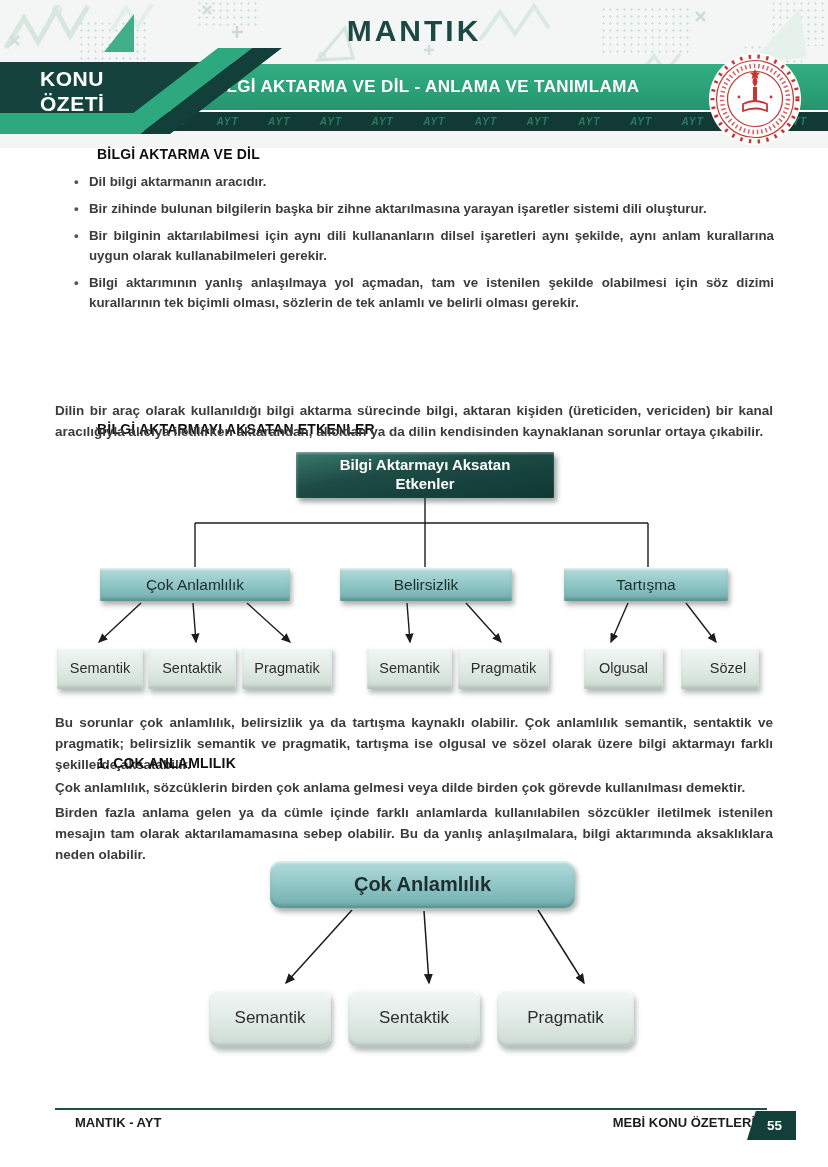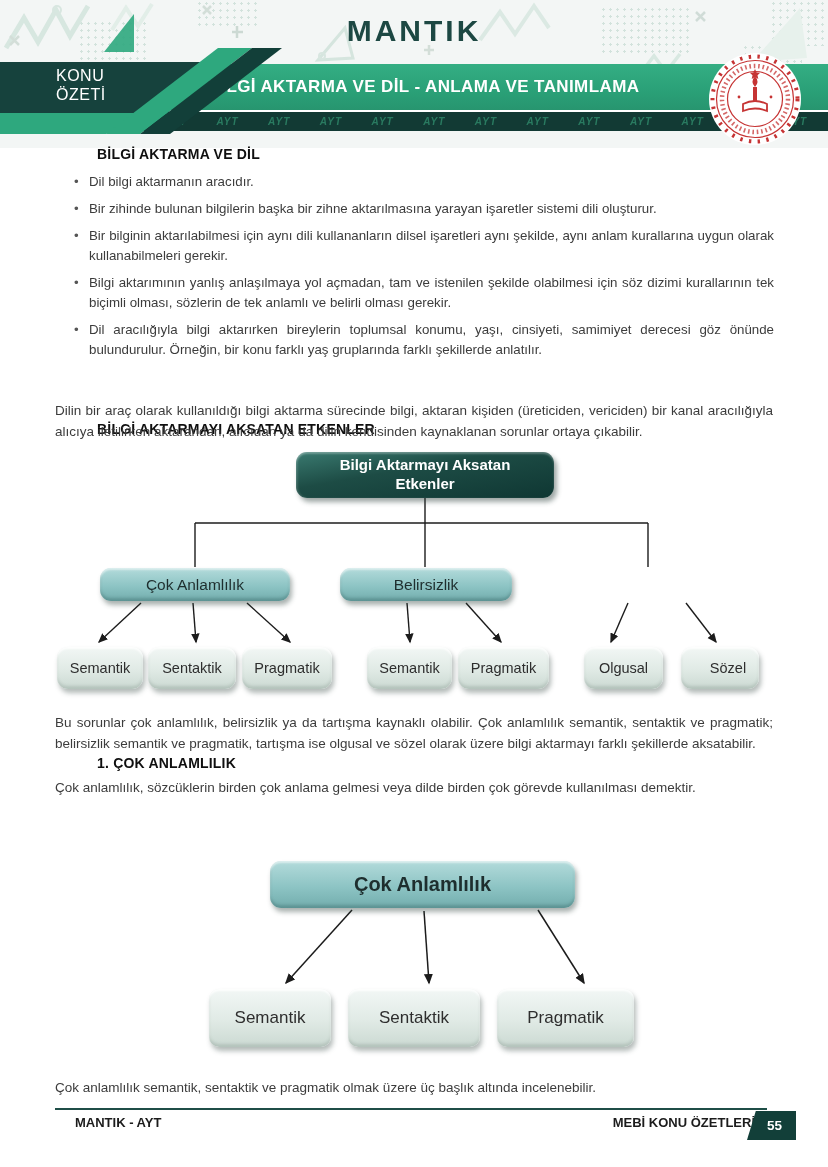--- a/index.html
+++ b/index.html
@@ -17,38 +17,38 @@
     background:linear-gradient(180deg,#34ae83 0%,#2aa077 60%,#27956f 100%); }
   .banner-title { position:absolute; left:140px; right:120px; top:64px; height:46px;
     display:flex; align-items:center; justify-content:center;
     color:#ffffff; font-size:17px; font-weight:700; letter-spacing:.4px; }
   .strip { position:absolute; left:0; top:110px; width:828px; height:21px;
     background:#123a34; border-top:2px solid #ffffff; }
   .strip-row { position:absolute; left:150px; right:6px; top:0; bottom:0;
     display:flex; align-items:center; justify-content:space-around; }
   .strip-row span { font-size:10px; font-style:italic; font-weight:700; letter-spacing:1px;
     color:#2f8a6b; opacity:.8; }
-  .konu-badge { position:absolute; left:0; top:66px; width:160px; padding-left:56px;
-    color:#ffffff; font-size:16px; font-weight:400; line-height:1.2; letter-spacing:.5px; z-index:6; }
+  .konu-badge { position:absolute; left:0; top:66px; width:160px; padding-left:40px;
+    color:#ffffff; font-size:21px; font-weight:700; line-height:1.2; letter-spacing:.5px; z-index:6; }
   .logo { position:absolute; left:708px; top:52px; width:94px; height:94px; z-index:7; }
 
   
-  .abs { position:absolute; }
+  .abs { position:absolute;font-weight:bold; }
   .h-sec { font-size:14px; font-weight:700; color:#0f0f0f; letter-spacing:.2px;padding-left:42px; }
   .para { font-size:13.5px; color:#3c3c3c; line-height:1.56; text-align:justify; }
   .bullets { list-style:none; }
   .bullets li { position:relative; padding-left:17px; margin-bottom:7px;
     font-size:13.3px; color:#3c3c3c; line-height:1.5; text-align:justify; }
   .bullets li::before { content:"•"; position:absolute; left:2px; top:0; color:#555; }
 
   
   .diagram { position:absolute; left:0; width:828px; }
   .diagram svg.wires { position:absolute; left:0; top:0; z-index:1; }
   .bx { position:absolute; z-index:2; display:flex; align-items:center; justify-content:center;
-    text-align:center; border-radius:11px; }
+    text-align:center; border-radius:1px; }
   .bx-dark { background:linear-gradient(170deg,#3a7a70 0%,#1d4c45 40%,#0f3733 100%);
     color:#ffffff; font-weight:700; font-size:15px; line-height:1.25;
     box-shadow:3px 4px 5px rgba(40,60,55,.45), inset 0 2px 2px rgba(255,255,255,.28), inset 2px 0 2px rgba(255,255,255,.12); }
   .bx-teal { background:linear-gradient(180deg,#b3dbdb 0%,#8dc4c4 55%,#72adad 100%);
     color:#1e2e2e; font-size:15.5px;
     box-shadow:2px 4px 5px rgba(40,60,55,.4), inset 0 2px 2px rgba(255,255,255,.55), inset 0 -3px 3px rgba(30,70,70,.25); }
   .bx-light { background:linear-gradient(180deg,#f2f7f5 0%,#e0eae5 55%,#cbd9d2 100%);
     color:#2e2e2e; font-size:14.5px;
     box-shadow:2px 4px 5px rgba(40,60,55,.35), inset 0 2px 2px rgba(255,255,255,.85), inset 0 -3px 3px rgba(90,110,100,.2); }
   .d2-root { font-size:20px; font-weight:700; border-radius:11px; }
@@ -146,21 +146,20 @@
       <circle cx="63" cy="45" r="1.4" fill="#c63434"></circle>
     </svg>
   </div>
 
   <div class="abs h-sec" style="left:55px;top:146px;">BİLGİ AKTARMA VE DİL</div>
   <ul class="abs bullets" style="left:72px;top:172px;width:702px;">
     <li>Dil bilgi aktarmanın aracıdır.</li>
     <li>Bir zihinde bulunan bilgilerin başka bir zihne aktarılmasına yarayan işaretler sistemi dili oluşturur.</li>
     <li>Bir bilginin aktarılabilmesi için aynı dili kullananların dilsel işaretleri aynı şekilde, aynı anlam kurallarına uygun olarak kullanabilmeleri gerekir.</li>
     <li>Bilgi aktarımının yanlış anlaşılmaya yol açmadan, tam ve istenilen şekilde olabilmesi için söz dizimi kurallarının tek biçimli olması, sözlerin de tek anlamlı ve belirli olması gerekir.</li>
-    <li>Dil aracılığıyla bilgi aktarırken bireylerin toplumsal konumu, yaşı, cinsiyeti, samimiyet derecesi göz önünde bulundurulur. Örneğin, bir konu farklı yaş gruplarında farklı şekillerde anlatılır.</li>
   </ul>
 
   <div class="abs h-sec" style="left:55px;top:378px;margin-top:43px;">BİLGİ AKTARMAYI AKSATAN ETKENLER</div>
   <div class="abs para" style="left:55px;top:400px;width:718px;">Dilin bir araç olarak kullanıldığı bilgi aktarma sürecinde bilgi, aktaran kişiden (üreticiden, vericiden) bir kanal aracılığıyla alıcıya iletilirken aktarandan, alıcıdan ya da dilin kendisinden kaynaklanan sorunlar ortaya çıkabilir.</div>
 
   <div class="diagram" style="top:450px;height:245px;">
     <svg class="wires" width="828" height="245" viewBox="0 0 828 245">
       <defs>
         <marker id="ah1" markerWidth="8" markerHeight="8" refX="6" refY="3" orient="auto">
           <path d="M0,0 L7,3 L0,6 z" fill="#1c1c1c"></path>
@@ -179,33 +178,35 @@
         <line x1="466" y1="153" x2="501" y2="192" marker-end="url(#ah1)"></line>
         <line x1="628" y1="153" x2="611" y2="192" marker-end="url(#ah1)"></line>
         <line x1="686" y1="153" x2="716" y2="192" marker-end="url(#ah1)"></line>
       </g>
     </svg>
 
     <div class="bx bx-dark" style="left:296px;top:2px;width:258px;height:46px;padding:0 28px;">Bilgi Aktarmayı Aksatan Etkenler</div>
 
     <div class="bx bx-teal" style="left:100px;top:118px;width:190px;height:33px;">Çok Anlamlılık</div>
     <div class="bx bx-teal" style="left:340px;top:118px;width:172px;height:33px;text-align:center;">Belirsizlik</div>
+    <div class="bx bx-teal" style="left:564px;top:118px;width:164px;height:33px;">Tartışma</div>
 
     <div class="bx bx-light" style="left:57px;top:197px;width:86px;height:42px;">Semantik</div>
     <div class="bx bx-light" style="left:148px;top:197px;width:88px;height:42px;">Sentaktik</div>
     <div class="bx bx-light" style="left:242px;top:197px;width:90px;height:42px;">Pragmatik</div>
     <div class="bx bx-light" style="left:367px;top:197px;width:85px;height:42px;">Semantik</div>
     <div class="bx bx-light" style="left:458px;top:197px;width:91px;height:42px;">Pragmatik</div>
     <div class="bx bx-light" style="left:584px;top:197px;width:79px;height:42px;">Olgusal</div>
     <div class="bx bx-light" style="left:681px;top:197px;width:78px;height:42px;padding-left:16px;">Sözel</div>
   </div>
 
   <div class="abs para" style="left:55px;top:712px;width:718px;">Bu sorunlar çok anlamlılık, belirsizlik ya da tartışma kaynaklı olabilir. Çok anlamlılık semantik, sentaktik ve pragmatik; belirsizlik semantik ve pragmatik, tartışma ise olgusal ve sözel olarak üzere bilgi aktarmayı farklı şekillerde aksatabilir.</div>
   <div class="abs h-sec" style="left:55px;top:755px;">1. ÇOK ANLAMLILIK</div>
   <div class="abs para" style="left:55px;top:777px;width:718px;">Çok anlamlılık, sözcüklerin birden çok anlama gelmesi veya dilde birden çok görevde kullanılması demektir.</div>
+  <div class="abs para" style="left:55px;top:802px;width:718px;">Birden fazla anlama gelen ya da cümle içinde farklı anlamlarda kullanılabilen sözcükler iletilmek istenilen mesajın tam olarak aktarılamamasına sebep olabilir. Bu da yanlış anlaşılmalara, bilgi aktarımında aksaklıklara neden olabilir.</div>
 
   <div class="diagram" style="top:856px;height:206px;">
     <svg class="wires" width="828" height="206" viewBox="0 0 828 206">
       <defs>
         <marker id="ah2" markerWidth="8" markerHeight="8" refX="6" refY="3" orient="auto">
           <path d="M0,0 L7,3 L0,6 z" fill="#1c1c1c"></path>
         </marker>
       </defs>
       <g stroke="#1c1c1c" stroke-width="1.5" fill="none">
         <line x1="352" y1="54" x2="286" y2="127" marker-end="url(#ah2)"></line>
@@ -214,21 +215,20 @@
       </g>
     </svg>
 
     <div class="bx bx-teal d2-root" style="left:270px;top:5px;width:305px;height:47px;">Çok Anlamlılık</div>
 
     <div class="bx bx-light d2-child" style="left:209px;top:133px;width:122px;height:58px;">Semantik</div>
     <div class="bx bx-light d2-child" style="left:348px;top:133px;width:132px;height:58px;">Sentaktik</div>
     <div class="bx bx-light d2-child" style="left:497px;top:133px;width:137px;height:58px;">Pragmatik</div>
   </div>
 
-  <div class="abs para" style="left:55px;top:1077px;width:718px;text-align:left;">Çok anlamlılık semantik, sentaktik ve pragmatik olmak üzere üç başlık altında incelenebilir.</div>
 
   <div class="footer-rule"></div>
   <div class="footer-left">MANTIK - AYT</div>
   <div class="footer-right">MEBİ KONU ÖZETLERİ</div>
   <div class="footer-slash"></div>
   <div class="footer-pagebox">
     <span>55</span>
   </div>
 
 </div>

